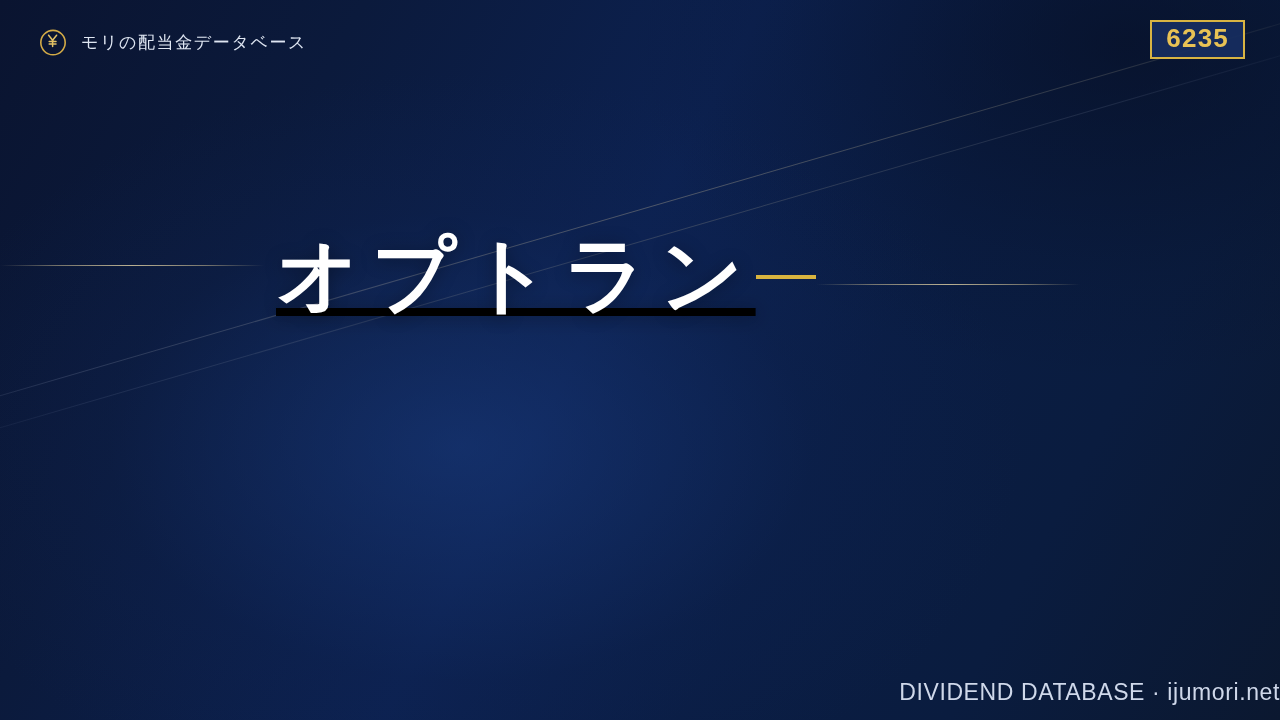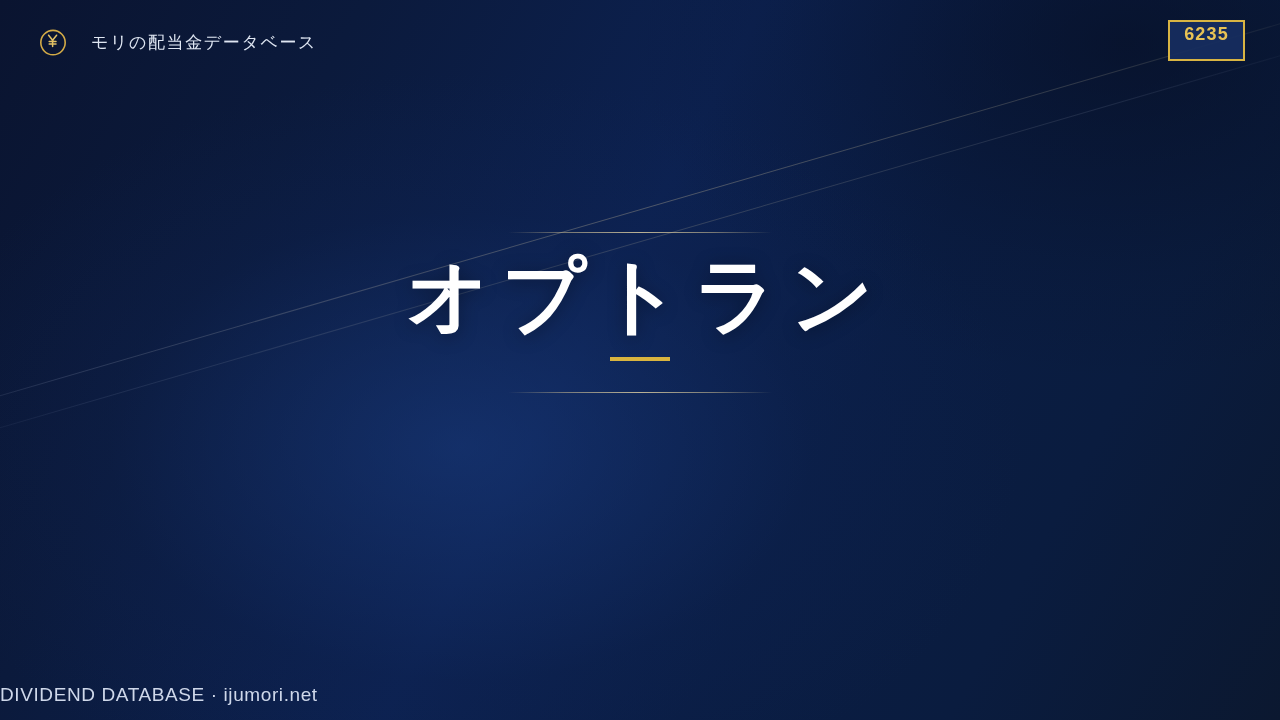--- a/index.html
+++ b/index.html
@@ -71,61 +71,62 @@
     position: absolute;
     top: 0; left: 0; right: 0;
     height: 90px;
   }
   .brand {
     position: absolute;
     left: 38px;
     top: 27px;
     display: flex;
     align-items: center;
-    gap: 23px;
+    gap: 13px;
   }
   .brand-mark {
     width: 30px;
     height: 30px;
     flex: 0 0 30px;
     display: block;
   }
   .brand-text {
     font-size: 17px;
     letter-spacing: 1.6px;
     color: #dfe6f2;
     white-space: nowrap;
     font-weight: 400;
   }
 
   .ticker-badge {
     position: absolute;
     right: 35px;
     top: 20px;
     min-width: 64px;
-    padding: 3px 14px 15px;
+    padding: 3px 14px 5px;
     border: 2px solid #d8b443;
     background: rgba(23,46,95,0.92);
     color: #e8c254;
-    font-size: 18px;
+    font-size: 26px;
     font-weight: 700;
     letter-spacing: 1.2px;
     text-align: center;
     line-height: 1.04;
     box-sizing: border-box;
   }
 
   
   .center {
     position: absolute;
     left: 0; right: 0;
     top: 232px;
     display: flex;
-    flex-direction: column;
+    flex-direction: row;
     align-items: center;
+    text-decoration: underline;
   }
   .rule {
     width: 264px;
     height: 1px;
     background: linear-gradient(90deg,
       rgba(196,176,120,0) 0%,
       rgba(206,190,146,0.55) 22%,
       rgba(216,202,160,0.85) 50%,
       rgba(206,190,146,0.55) 78%,
       rgba(196,176,120,0) 100%);
@@ -159,22 +160,22 @@
     text-indent: 5px;
     line-height: 1.1;
     white-space: nowrap;
   }
 
   
   .footer {
     position: absolute;
     left: 0; right: 0;
     bottom: 14px;
-    text-align: left;
-    font-size: 19px;
+    text-align: right;
+    font-size: 23px;
     letter-spacing: 0.6px;
     color: #cfd8ea;
     font-weight: 400;
   }
 </style>
 </head>
 <body>
 
 <div id="slide">
 

